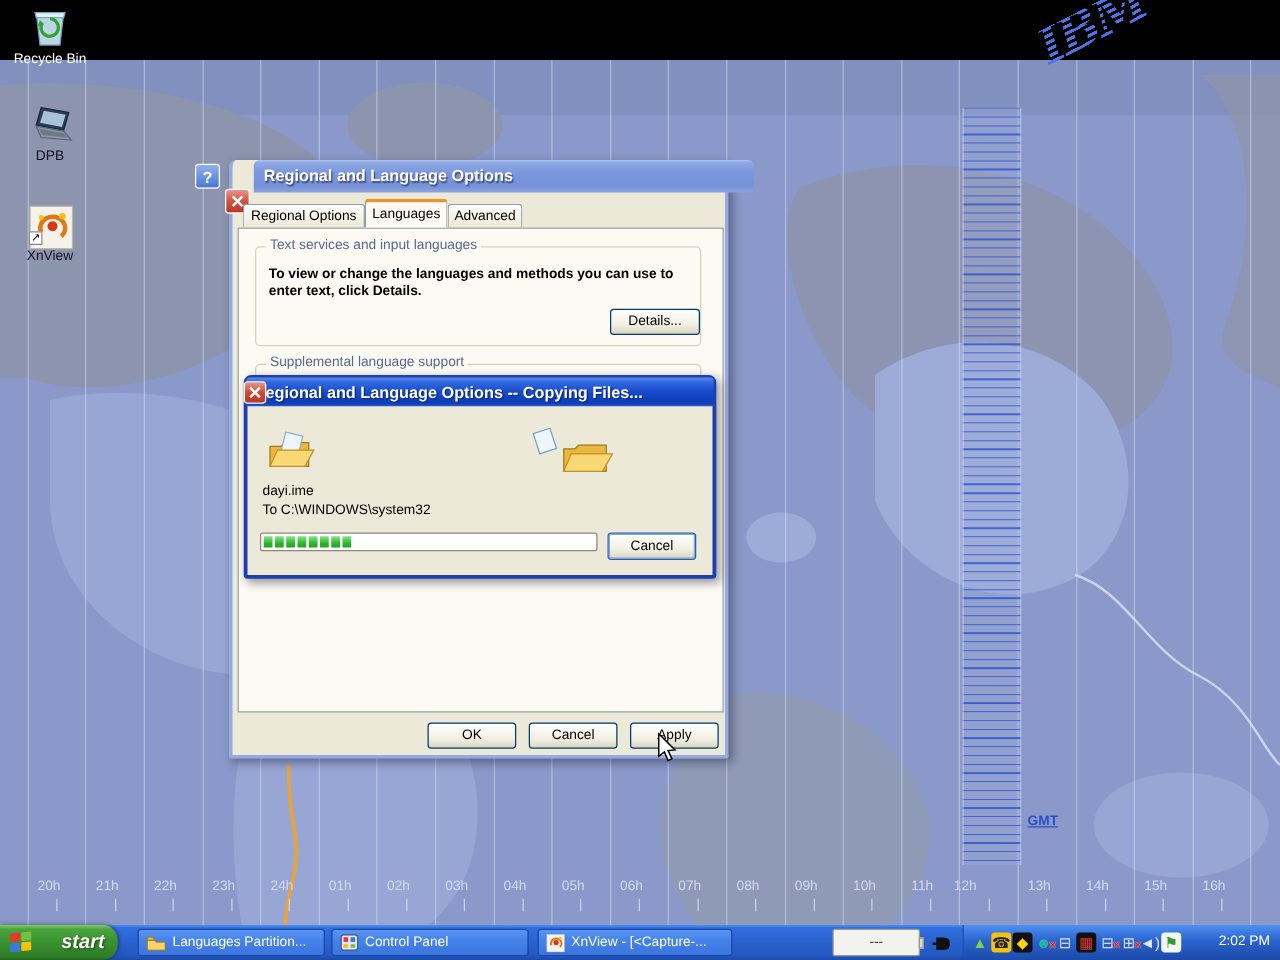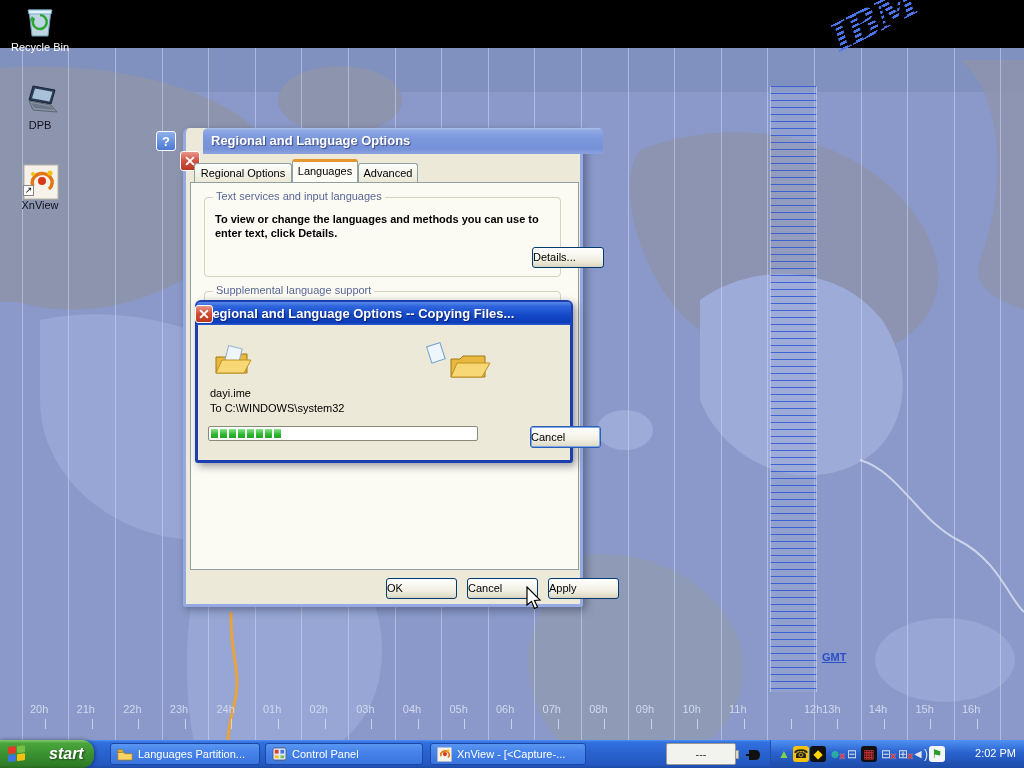--- a/index.html
+++ b/index.html
@@ -28,21 +28,21 @@
   .desk-icon .ic { width:34px; height:32px; margin:0 auto; position:relative; }
   .desk-icon .lbl { font-size:11px; margin-top:3px; }
   #icon-recycle { left:2px; top:6px; } #icon-recycle .lbl { color:#fff; }
   #icon-dpb { left:2px; top:84px;text-align:center; } #icon-dpb .lbl { color:#10121c; }
   #icon-xnview { left:2px; top:164px; } #icon-xnview .lbl { color:#10121c; }
   .shortcut-arrow { position:absolute; left:0; bottom:0; width:11px; height:11px; background:#fff; border:1px solid #888;
     font-size:9px; line-height:9px; color:#000; }
 
   
   .xp-btn { display:inline-block; border:1px solid #003c74; border-radius:3px; font-size:11px; color:#000;
-    background:linear-gradient(180deg,#ffffff,#f2f0e4 60%,#e0dcc8 92%,#d2ccb8); line-height:19px; cursor:default;margin-left:44px; }
+    background:linear-gradient(180deg,#ffffff,#f2f0e4 60%,#e0dcc8 92%,#d2ccb8); text-align:center; line-height:19px; cursor:default; }
   .titlebar-text { color:#fff; font-weight:bold; font-size:13px; text-shadow:1px 1px 1px rgba(0,0,40,.5); white-space:nowrap; overflow:hidden; }
   .tb-btn { border:1px solid #fff; border-radius:3px; position:relative; }
   .xbars { position:absolute; left:50%; top:50%; width:11px; height:2px; background:#fff; }
   .x1 { transform:translate(-50%,-50%) rotate(45deg); } .x2 { transform:translate(-50%,-50%) rotate(-45deg); }
 
   
   #main-dialog { left:183px; top:128px; width:400px; height:479px; border:3px solid #95a9e3; border-top:0;
     border-radius:6px 6px 3px 3px; background:#ece9d8; box-shadow:3px 3px 8px rgba(0,0,20,.35); }
   #main-title { left:-3px; top:0; width:400px; height:26px; border-radius:5px 5px 0 0;
     background:linear-gradient(180deg,#aec4ef 0%,#8fa9e4 8%,#7b97dd 40%,#7591d8 80%,#8ba3de 100%); padding:5px 6px 0 8px;margin-left:20px; }
@@ -183,21 +183,21 @@
       <div class="abs hour-label" style="left: 542.6px;">07h</div>
       <div class="abs hour-tick" style="left: 557.6px;"></div>
       <div class="abs hour-label" style="left: 589.2px;">08h</div>
       <div class="abs hour-tick" style="left: 604.2px;"></div>
       <div class="abs hour-label" style="left: 635.8px;">09h</div>
       <div class="abs hour-tick" style="left: 650.8px;"></div>
       <div class="abs hour-label" style="left: 682.4px;">10h</div>
       <div class="abs hour-tick" style="left: 697.4px;"></div>
       <div class="abs hour-label" style="left: 729px;">11h</div>
       <div class="abs hour-tick" style="left: 744px;"></div>
-      <div class="abs hour-label" style="left: 804px;">12h</div>
+      <div class="abs hour-label" style="left: 763px;">12h</div>
       <div class="abs hour-tick" style="left: 790.6px;"></div>
       <div class="abs hour-label" style="left: 822.2px;">13h</div>
       <div class="abs hour-tick" style="left: 837.2px;"></div>
       <div class="abs hour-label" style="left: 868.8px;">14h</div>
       <div class="abs hour-tick" style="left: 883.8px;"></div>
       <div class="abs hour-label" style="left: 915.4px;">15h</div>
       <div class="abs hour-tick" style="left: 930.4px;"></div>
       <div class="abs hour-label" style="left: 962px;">16h</div>
       <div class="abs hour-tick" style="left: 977px;"></div>
     </div>

